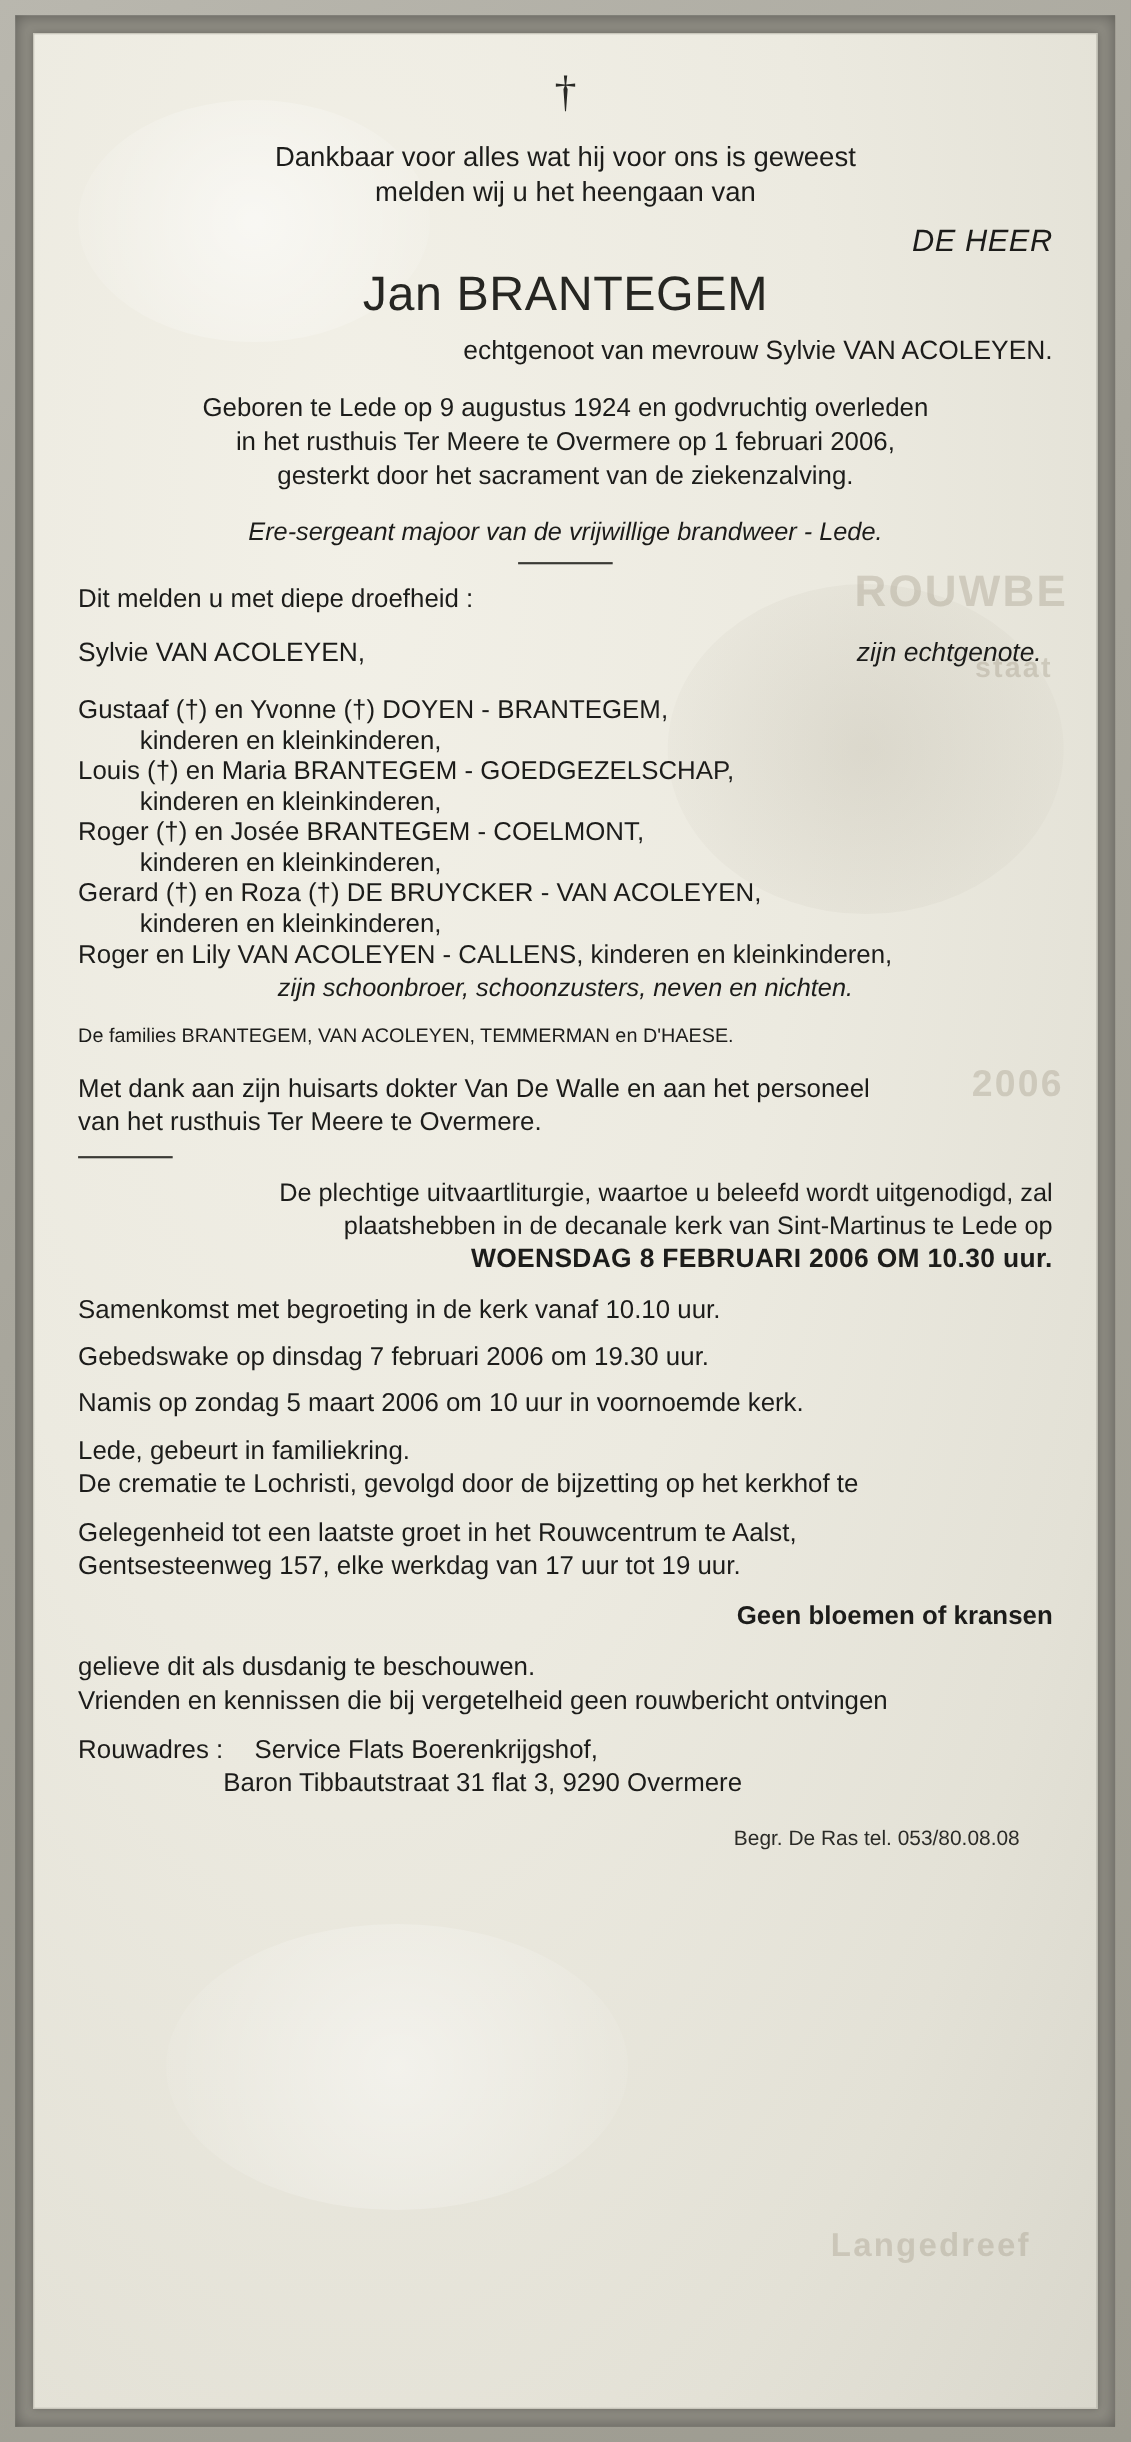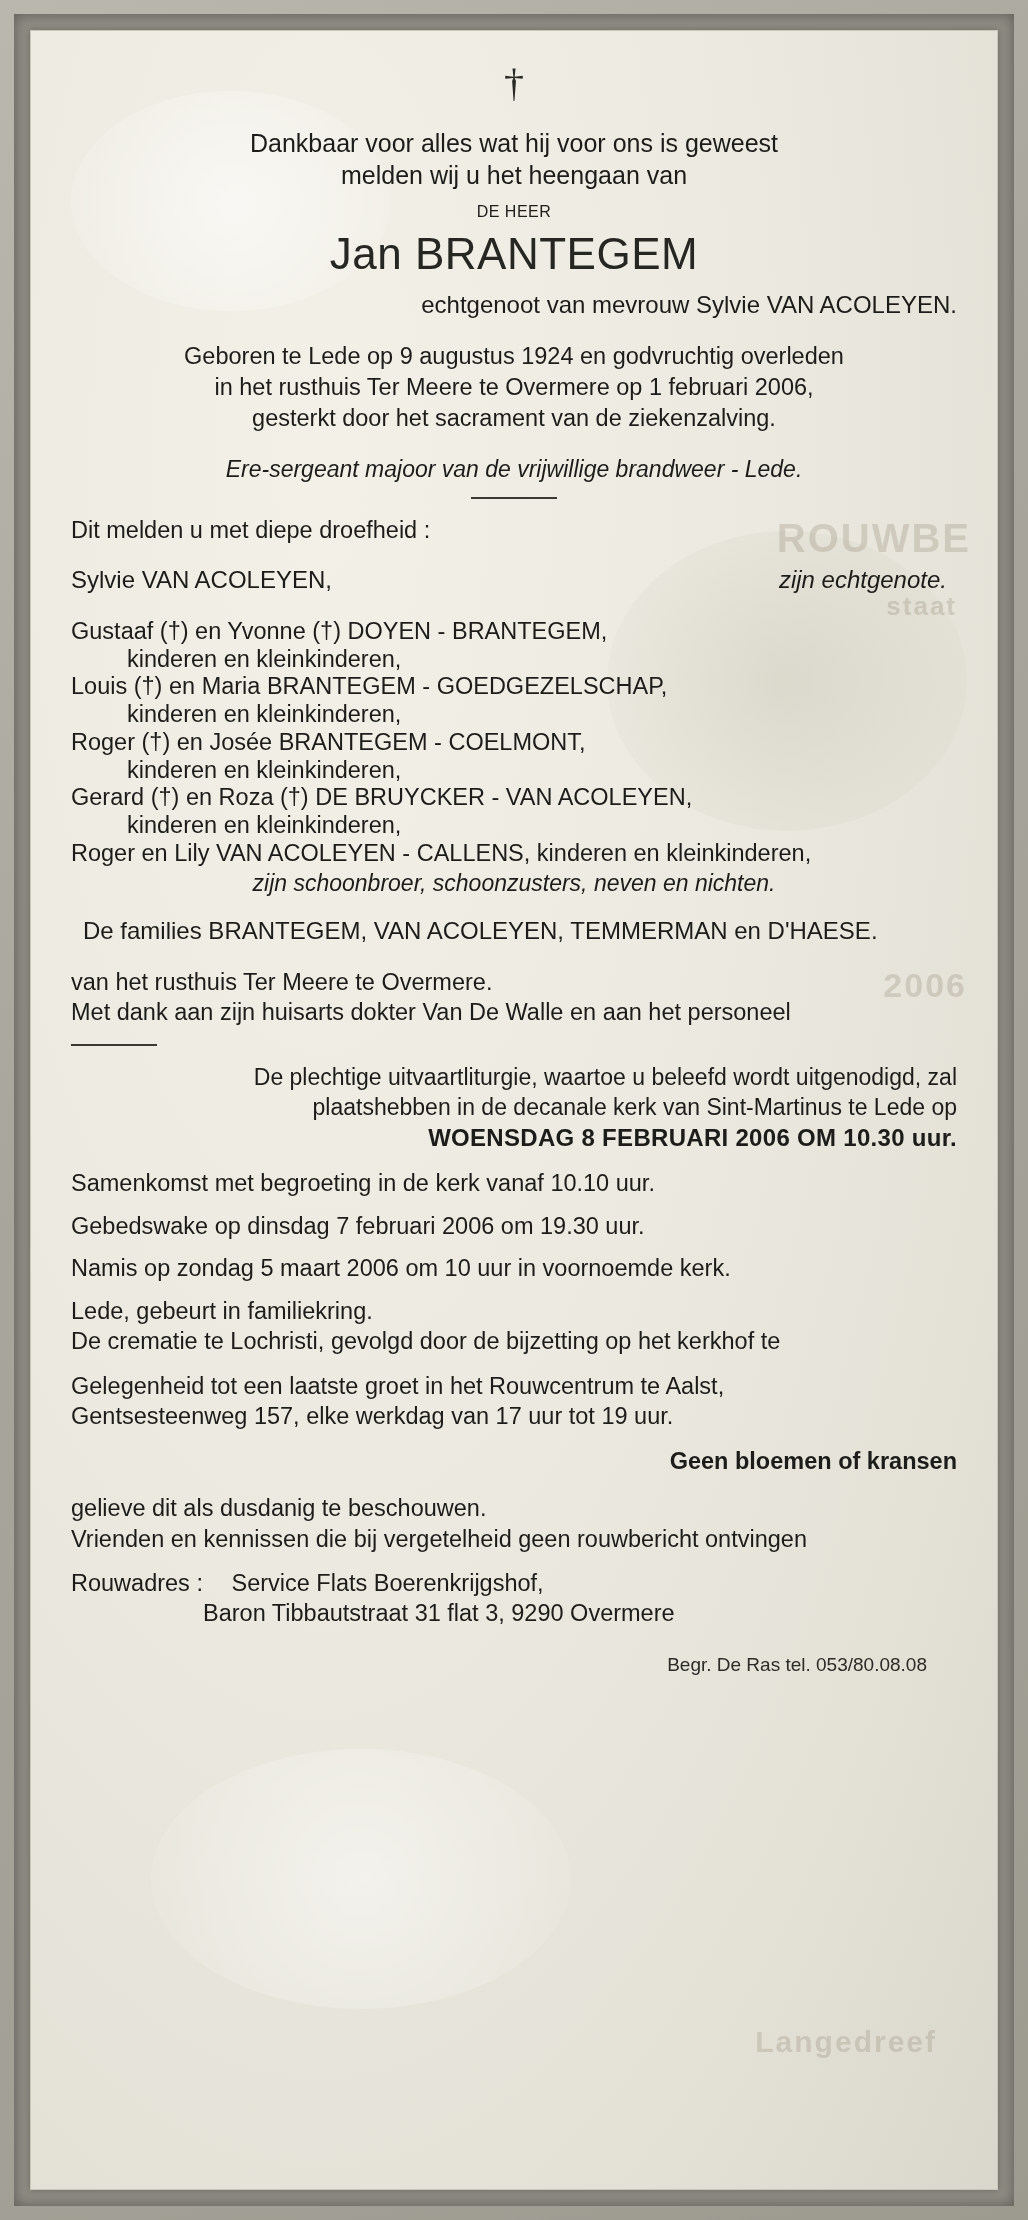--- a/index.html
+++ b/index.html
@@ -86,24 +86,25 @@
   }
 
   .lead {
     text-align: center;
     font-size: 25px;
     line-height: 1.28;
     margin-bottom: 12px;
   }
 
   .deheer {
-    text-align: center;
-    font-size: 16px;
+    text-align: right;
+    font-size: 28px;
     letter-spacing: 0.5px;
     margin-bottom: 8px;
+    font-style: italic;
   }
 
   .name {
     text-align: center;
     font-size: 44px;
     letter-spacing: 0.5px;
     margin: 2px 0 12px 0;
     color: #262622;
   }
   .name .first { font-size: 44px; }
@@ -163,22 +164,22 @@
   .fam-line { white-space: nowrap; }
   .fam-sub { padding-left: 56px; }
   .fam-italic {
     font-style: italic;
     text-align: center;
     font-size: 23px;
     margin-top: 2px;
   }
 
   .families {
-    font-size: 24px;
-    margin: 20px 0 22px 12px;
+    font-size: 18px;
+    margin: 20px 0 22px 0;
   }
 
   .thanks {
     font-size: 23.5px;
     line-height: 1.3;
     margin-bottom: 6px;
   }
 
   .service {
     text-align: right;
@@ -291,22 +292,22 @@
           </div>
           <div>
             <div class="fam-line">Roger en Lily VAN ACOLEYEN - CALLENS, kinderen en kleinkinderen,</div>
           </div>
           <div class="fam-italic">zijn schoonbroer, schoonzusters, neven en nichten.</div>
         </div>
 
         <div class="families">De families BRANTEGEM, VAN ACOLEYEN, TEMMERMAN en D'HAESE.</div>
 
         <div class="thanks">
+          <div>Met dank aan zijn huisarts dokter Van De Walle en aan het personeel</div>
           <div>van het rusthuis Ter Meere te Overmere.</div>
-          <div>Met dank aan zijn huisarts dokter Van De Walle en aan het personeel</div>
         </div>
 
         <div class="rule-left"></div>
 
         <div class="service">
           <div>De plechtige uitvaartliturgie, waartoe u beleefd wordt uitgenodigd, zal</div>
           <div>plaatshebben in de decanale kerk van Sint-Martinus te Lede op</div>
           <div class="strong">WOENSDAG 8 FEBRUARI 2006 OM 10.30 uur.</div>
         </div>
 

